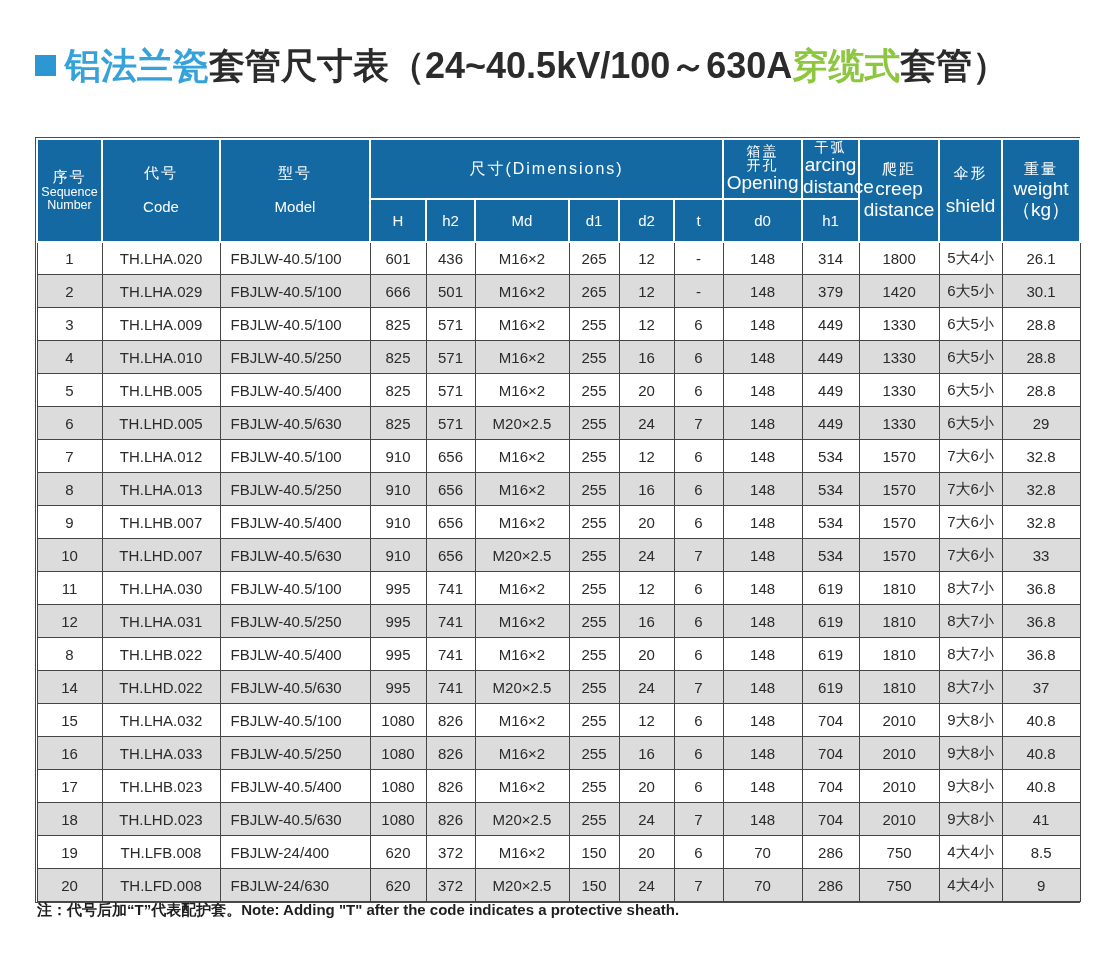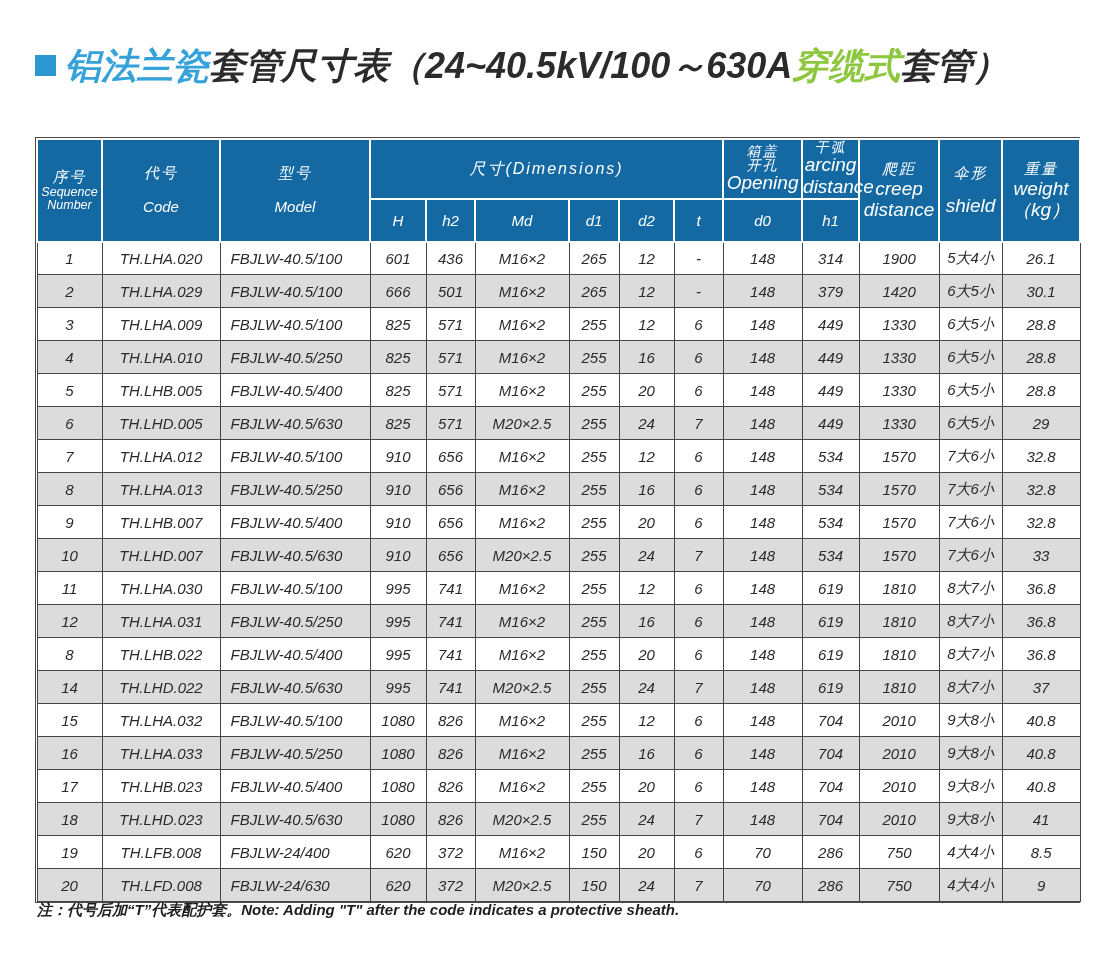--- a/index.html
+++ b/index.html
@@ -2,21 +2,21 @@
 <html><head>
 <meta charset="utf-8">
 <style>
   * { margin: 0; padding: 0; box-sizing: border-box; }
   html, body {
     width: 1112px; height: 975px;
     background: #ffffff;
     font-family: "Liberation Sans", sans-serif;
     overflow: hidden;
   }
-  .page { position: relative; width: 1112px; height: 975px; font-style: italic; }
+  .page { position: relative; width: 1112px; height: 975px; }
 
   
   .title-row {
     position: absolute; top: 46px; left: 35px;
     display: flex; align-items: center;
   }
   .title-bullet {
     width: 21px; height: 21px;
     background: #2d97d3;
     margin-right: 9px;
@@ -172,21 +172,21 @@
             <td>TH.LHA.020</td>
             <td class="model-cell">FBJLW-40.5/100</td>
             <td>601</td>
             <td>436</td>
             <td>M16×2</td>
             <td>265</td>
             <td>12</td>
             <td>-</td>
             <td>148</td>
             <td>314</td>
-            <td>1900</td>
+            <td>1800</td>
             <td>5大4小</td>
             <td>26.1</td>
           </tr>
           <tr class="alt">
             <td>2</td>
             <td>TH.LHA.029</td>
             <td class="model-cell">FBJLW-40.5/100</td>
             <td>666</td>
             <td>501</td>
             <td>M16×2</td>

